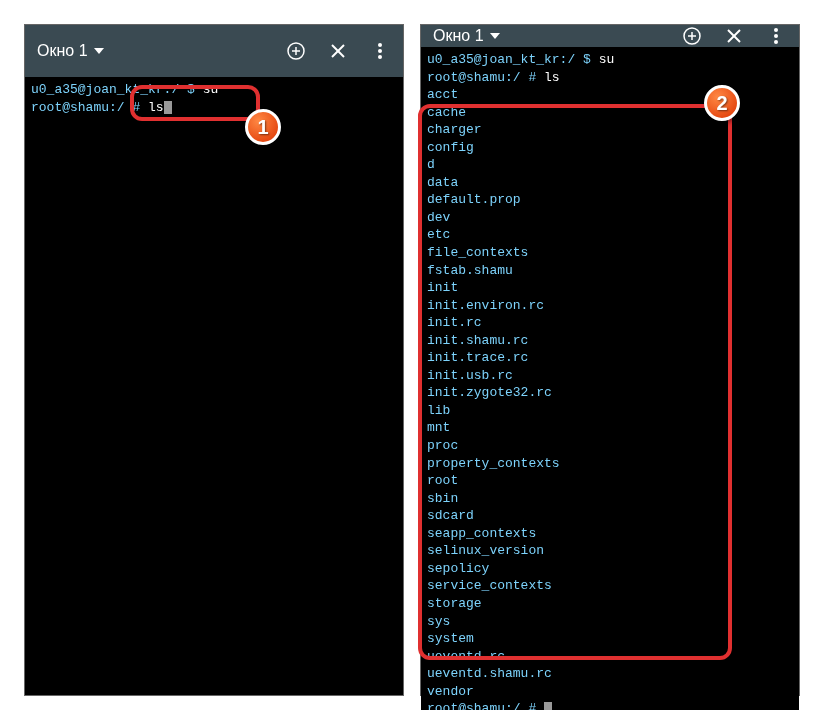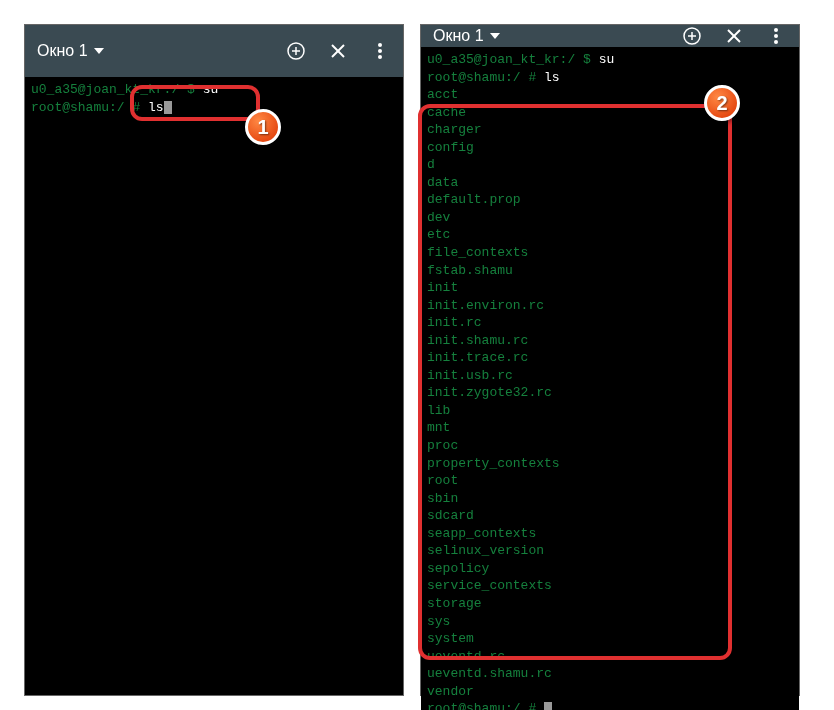--- a/index.html
+++ b/index.html
@@ -56,21 +56,21 @@
     .terminal {
       flex: 1;
       background: #000;
       padding: 4px 6px;
       color: #fff;
       font-size: 13px;
       line-height: 1.35;
       font-family: 'Courier New', monospace;
       white-space: pre;
     }
-    .cyan { color: #15803d; }
+    .cyan { color: #7dd3fc; }
     .cursor {
       display: inline-block;
       width: 8px;
       height: 13px;
       background: #999;
       vertical-align: middle;
     }
     .highlight-box-1 {
       position: absolute;
       border: 4px solid #e03030;

